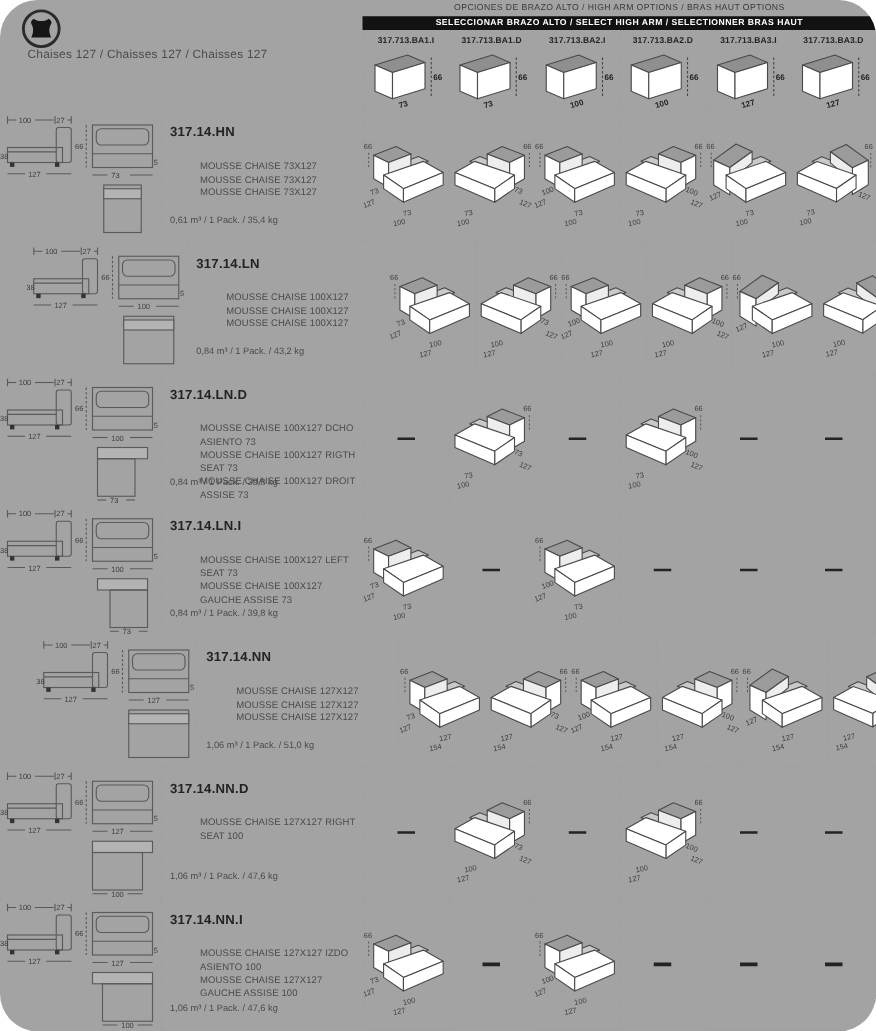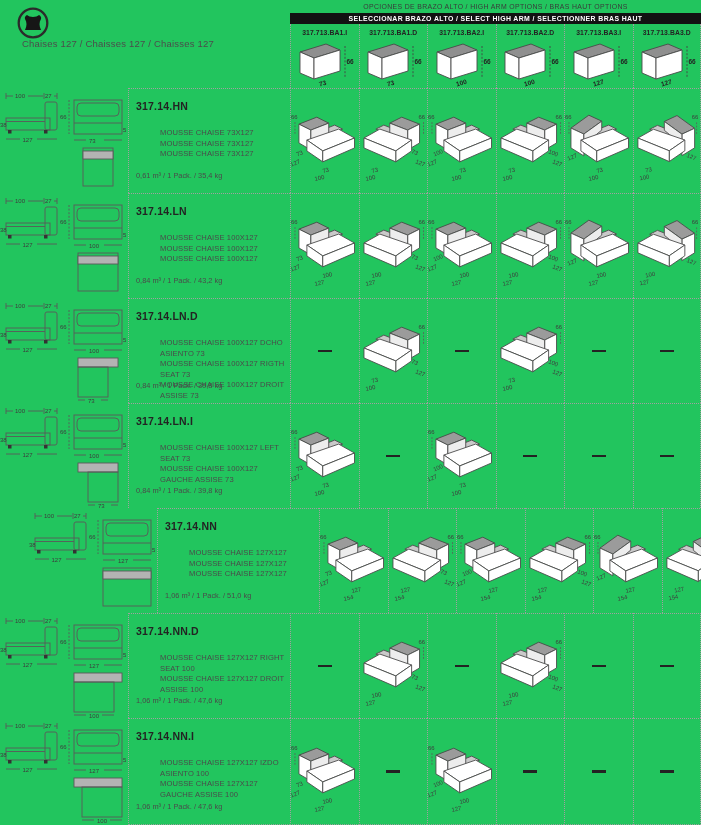--- a/index.html
+++ b/index.html
@@ -1,18 +1,18 @@
 <!DOCTYPE html>
 <html><head>
 <meta charset="utf-8">
 <style>
   html,body{margin:0;padding:0;background:#fff;}
   *{box-sizing:border-box;}
-  .sheet{position:relative;width:701px;height:825px;background:#22c55e;
-         font-family:"Liberation Sans",sans-serif;color:#3c3c3c;overflow:hidden;}
+  .sheet{position:relative;width:701px;height:825px;background:#a3a3a3;
+         font-family:"Liberation Sans",sans-serif;color:#3c3c3c;overflow:hidden;border-radius:30px;}
   .brand-logo{position:absolute;left:16px;top:6px;width:34px;height:34px;}
   .product-line{position:absolute;left:22px;top:38px;font-size:9.5px;color:#4c4c4c;letter-spacing:.2px;}
   .options-title{position:absolute;left:290px;top:3px;width:411px;text-align:center;
                  font-size:6.9px;letter-spacing:.35px;color:#3a3a3a;}
   .select-bar{position:absolute;left:290px;top:13px;width:411px;height:11px;background:#121212;
               color:#fff;font-size:6.9px;font-weight:bold;letter-spacing:.4px;text-align:center;line-height:11px;}
   .colheads{position:absolute;left:290px;top:24px;width:411px;height:64px;display:flex;}
   .colhead{flex:0 0 68.5px;width:68.5px;border-left:1px dotted #a0a0a0;text-align:center;}
   .colhead:last-child{border-right:1px dotted #a0a0a0;}
   .colcode{font-size:6.8px;font-weight:bold;color:#232323;margin-top:5px;letter-spacing:.1px;}
@@ -256,21 +256,21 @@
         <path d="M32,54 L64,41 L64,51 L32,65 Z" fill="#fff" stroke="#4a4a4a" stroke-width="0.9" stroke-linejoin="round"></path>
             </g>
             <text class="dim" x="59" y="22">66</text>
           <line x1="64" y1="25" x2="64" y2="38" stroke="#5a5a5a" stroke-width="0.8" stroke-dasharray="1.8,1.5"></line>
             <text class="dim" transform="rotate(22 58 62)" x="53" y="62">127</text>
             <text class="dim" transform="rotate(-12 18 75)" x="12" y="75">73</text>
           <text class="dim" transform="rotate(-12 12 83)" x="6" y="83">100</text>
           </svg>
         </div>
       </div>
-      <div class="row" style="height: 105px;">
+      <div class="row" style="height: 105px; padding-left: 21px;">
         <div class="diag">
           <svg width="128" height="104" viewBox="0 0 128 104" style="display:block;margin-top:2px">
             <text class="dim" x="15" y="8">100</text>
             <text class="dim" x="45" y="8">27</text>
     <line x1="6" y1="6" x2="13" y2="6" stroke="#5a5a5a" stroke-width="0.9" fill="none"></line>
             <line x1="28" y1="6" x2="43" y2="6" stroke="#5a5a5a" stroke-width="0.9" fill="none"></line>
             <line x1="54" y1="6" x2="57" y2="6" stroke="#5a5a5a" stroke-width="0.9" fill="none"></line>
     <line x1="6" y1="3" x2="6" y2="9" stroke="#5a5a5a" stroke-width="0.9" fill="none"></line>
             <line x1="44" y1="3" x2="44" y2="9" stroke="#5a5a5a" stroke-width="0.9" fill="none"></line>
             <line x1="57" y1="3" x2="57" y2="9" stroke="#5a5a5a" stroke-width="0.9" fill="none"></line>
@@ -781,21 +781,20 @@
           <rect x="74" y="67" width="40" height="30" stroke="#5a5a5a" stroke-width="0.9" fill="none"></rect>
           <line x1="74" y1="100" x2="86" y2="100" stroke="#5a5a5a" stroke-width="0.9" fill="none"></line>
             <line x1="102" y1="100" x2="114" y2="100" stroke="#5a5a5a" stroke-width="0.9" fill="none"></line>
           <text class="dim" x="89" y="102.5">100</text>
           </svg>
         </div>
         <div class="info">
           <div class="pcode">317.14.NN.D</div>
           <div class="descs">
             <div>MOUSSE CHAISE 127X127 RIGHT SEAT 100</div>
-            <div>MOUSSE CHAISE 127X127 DROIT ASSISE 100</div>
           </div>
           <div class="pack">1,06 m³ / 1 Pack. / 47,6 kg</div>
         </div>
         <div class="armcell">
           <div class="dash"></div>
         </div>
         <div class="armcell">
           <svg width="68" height="88" viewBox="0 0 68 88">
             <g transform="translate(68,0) scale(-1,1)">
               <path d="M16,39 L44,28 L52,32 L24,43 Z" fill="#c9c9c9" stroke="#4a4a4a" stroke-width="0.9" stroke-linejoin="round"></path>

